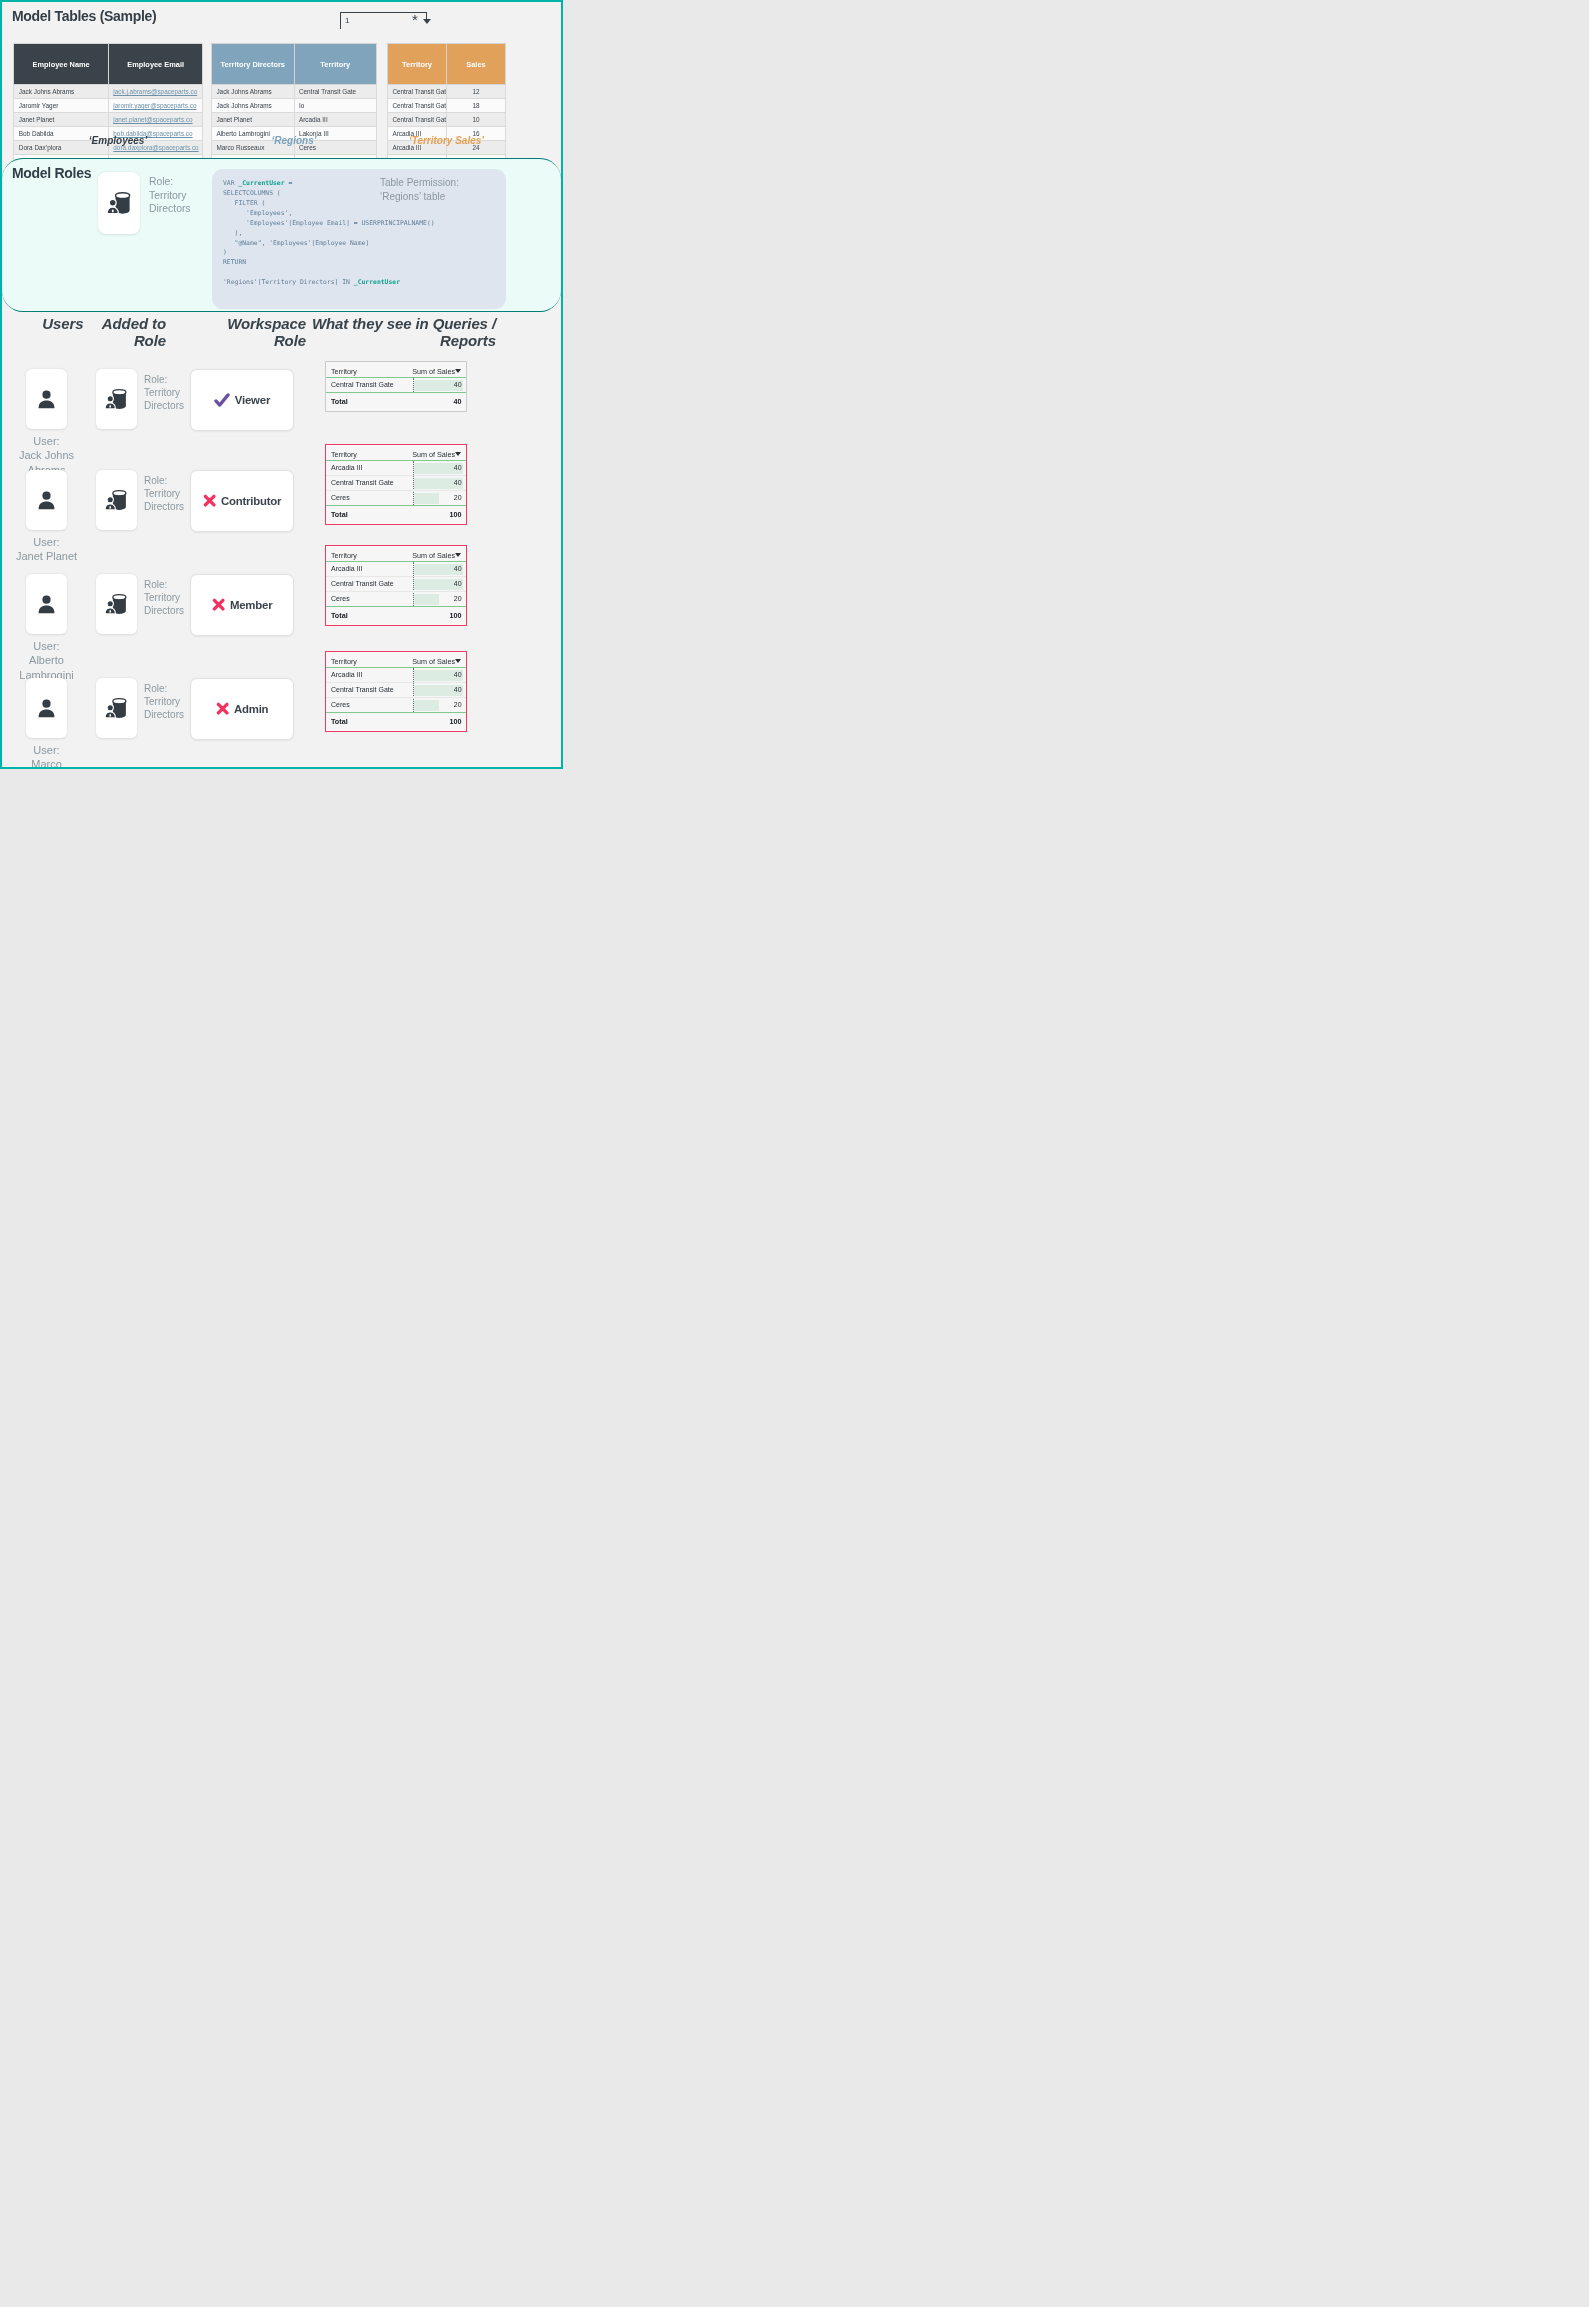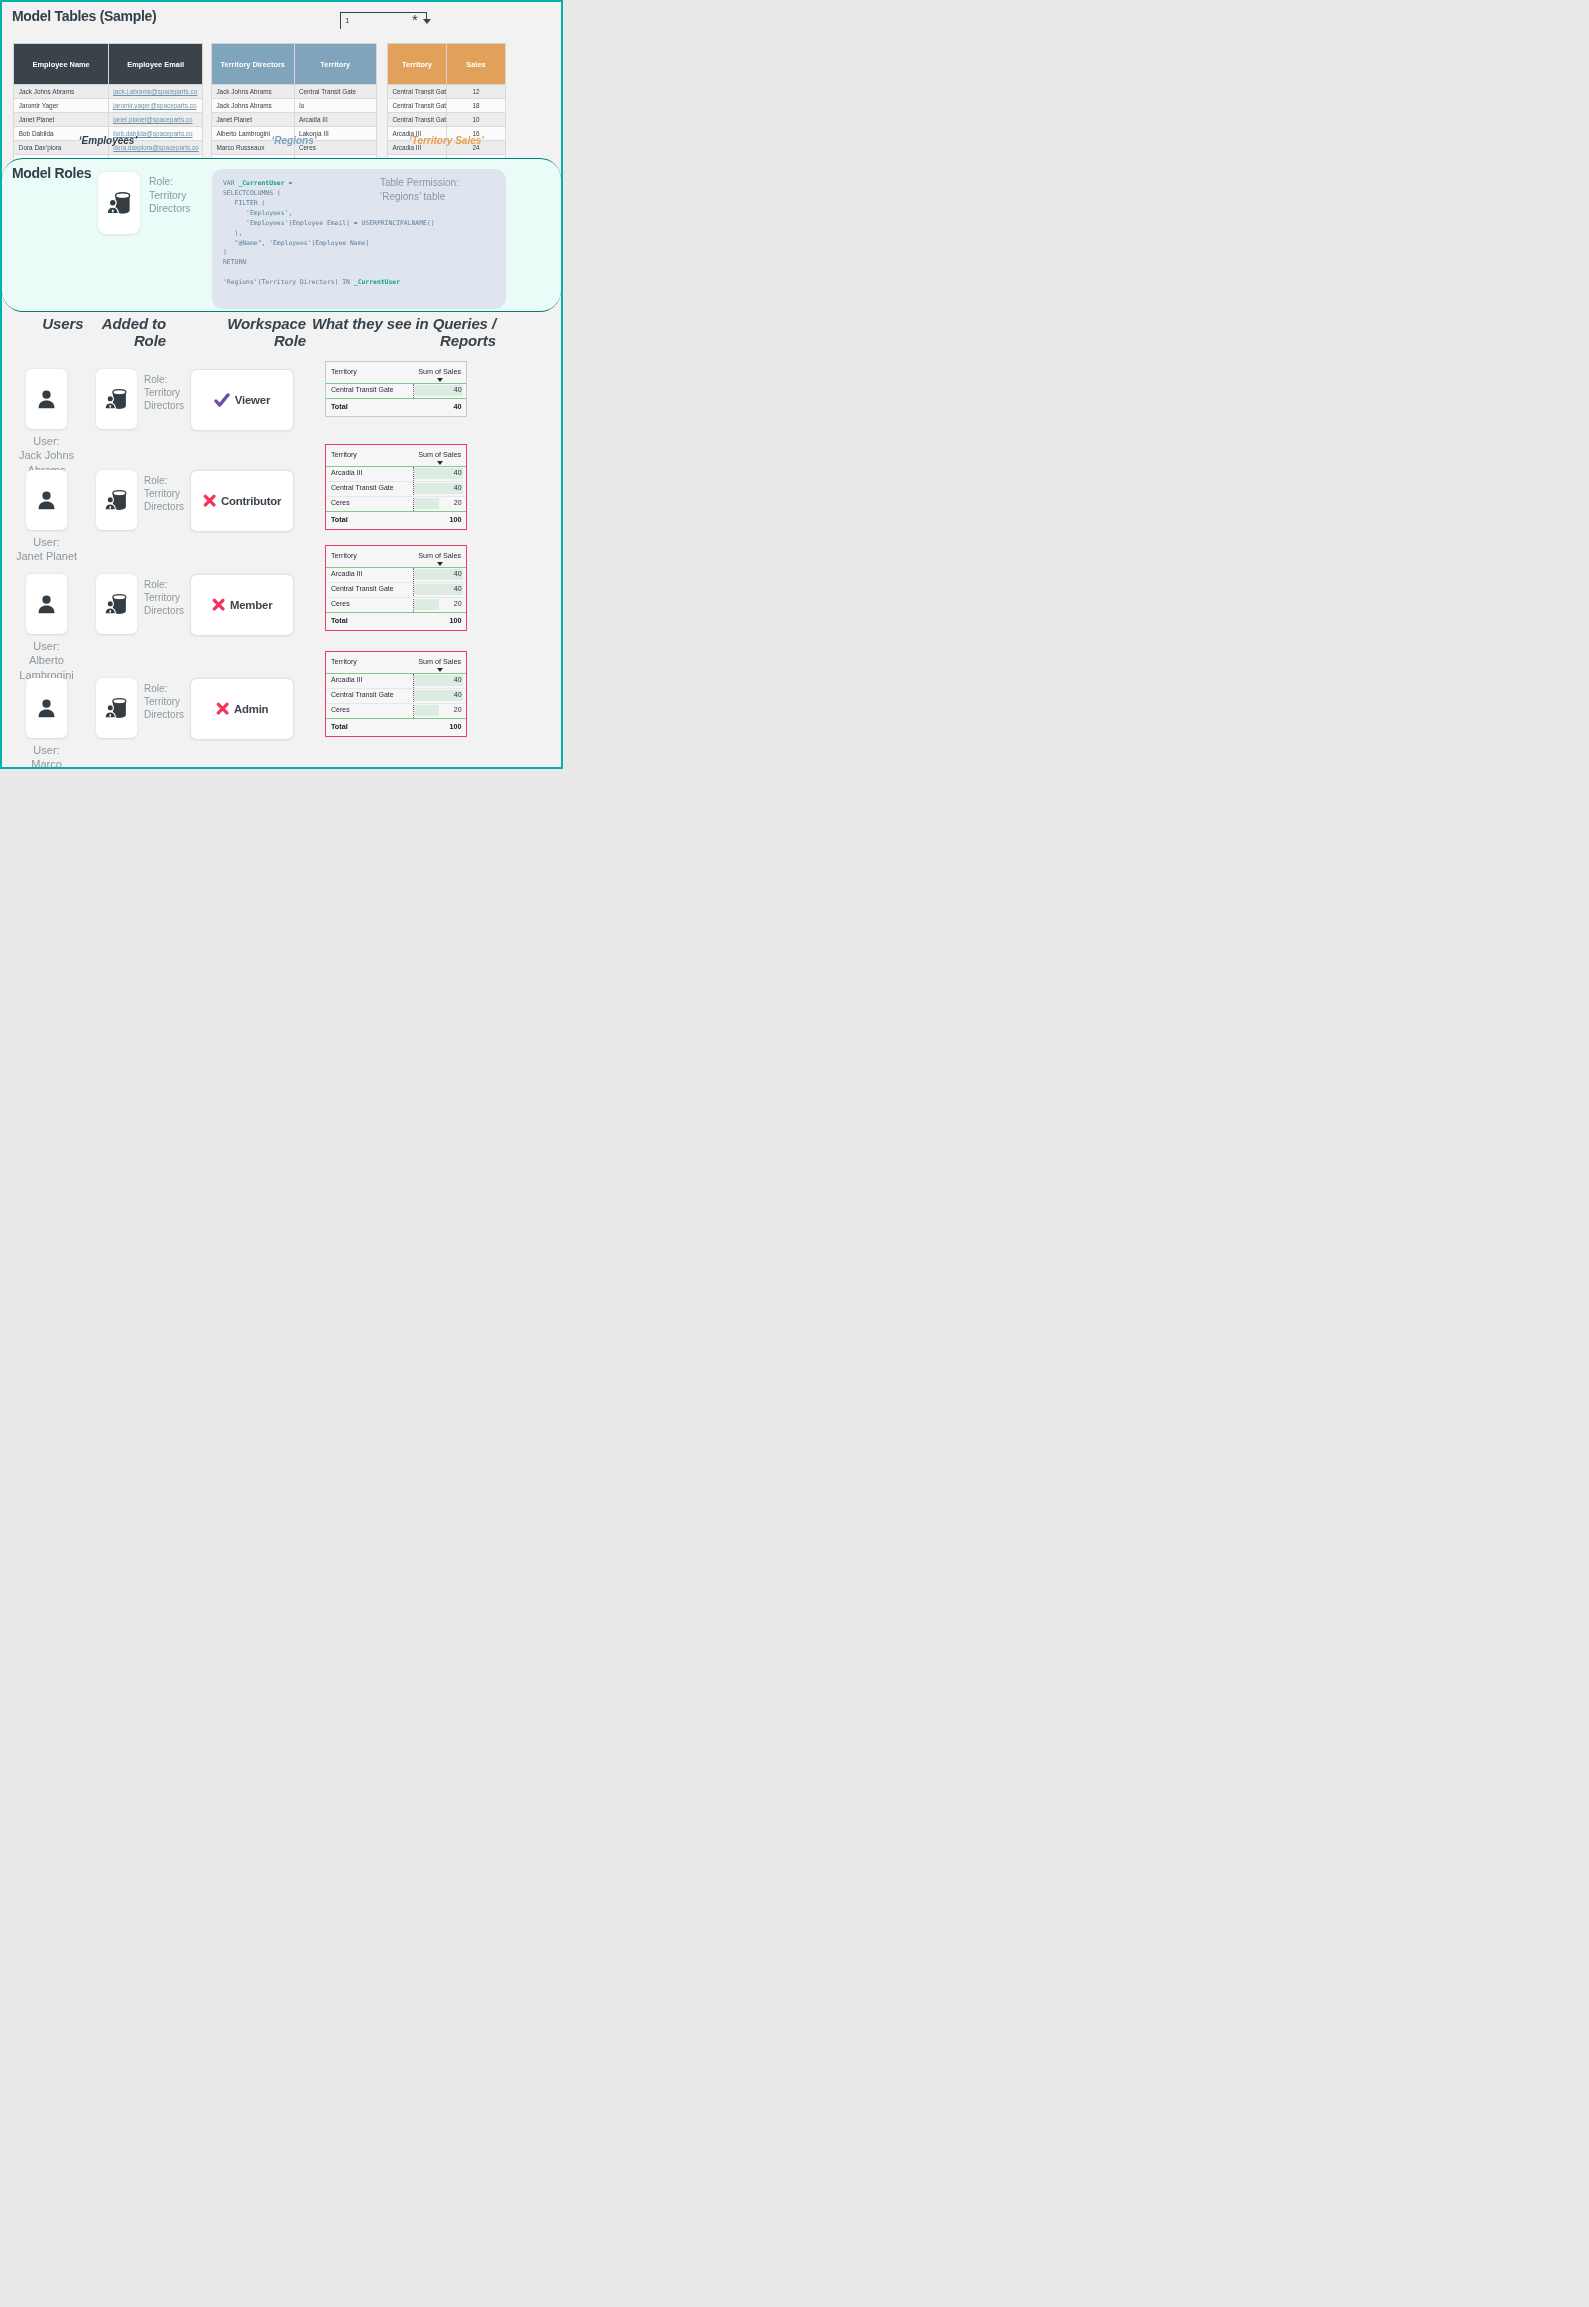--- a/index.html
+++ b/index.html
@@ -23,21 +23,21 @@
   .acc-dark th{background:#3b434a;}
   .acc-steel th{background:#7fa4bc;}
   .acc-orange th{background:#e1a15b;}
   .mt td{height:11px;font-size:6.4px;color:#3a424a;padding:1px 4.4px;border:0.7px solid #dadada;
     overflow:hidden;white-space:nowrap;}
   .mt tbody tr:nth-child(odd){background:#ececec;}
   .mt tbody tr:nth-child(even){background:#fbfbfb;}
   #t-sales td:nth-child(2){text-align:center;}
   .email-link{color:#6d93ac;text-decoration:underline;}
   .cap{position:absolute;top:133px;font-size:10px;font-style:italic;font-weight:600;text-align:center;}
-  #cap-employees{left:11px;width:190px;color:#333e47;}
+  #cap-employees{left:21px;width:190px;color:#333e47;}
   #cap-regions{left:209px;width:166px;color:#7ba2bc;}
   #cap-sales{left:385px;width:119px;color:#e59f4f;}
   
   .conn{position:absolute;background:#3a4249;}
   .conn-h{left:338px;top:10.4px;width:87px;height:1px;}
   .conn-l{left:338px;top:10.4px;width:1px;height:17px;}
   .conn-r{left:424px;top:10.4px;width:1px;height:7.4px;}
   .conn-arrow{position:absolute;left:421px;top:17.3px;width:0;height:0;
     border-left:4px solid transparent;border-right:4px solid transparent;border-top:5.4px solid #3a4249;}
   .rel-one{position:absolute;left:343px;top:14px;font-size:8px;color:#333e47;}
@@ -73,21 +73,21 @@
   .ws-card{position:absolute;left:188px;top:var(--it);width:102px;height:60px;background:#fff;
     border:0.7px solid #e2e2e2;border-radius:7px;box-shadow:0 0.5px 2px rgba(0,0,0,.06);
     display:flex;align-items:center;justify-content:center;gap:5px;}
   .ws-label{font-size:11.4px;font-weight:bold;color:#3b444c;letter-spacing:-0.2px;}
   
   .rep{position:absolute;left:323px;top:var(--rt);width:142px;background:#f6f6f6;
     border:1px solid #c9c9c9;box-sizing:border-box;padding:4px 0 5px 0;}
   .rep.hl{border:1.2px solid #ef3a63;}
   .rep-head{display:flex;justify-content:space-between;align-items:flex-start;
     padding:1px 5px 1px 5px;font-size:7.2px;color:#272d34;}
-  .soswrap{display:flex;flex-direction:column;align-items:center;}
+  .soswrap{display:flex;flex-direction:row;}
   .sort{width:0;height:0;margin-top:1.5px;border-left:3.5px solid transparent;
     border-right:3.5px solid transparent;border-top:4px solid #272d34;}
   .gline{height:1px;background:#7fc88e;}
   .rep-body{position:relative;}
   .rep-body::before{content:'';position:absolute;left:87px;top:0;bottom:0;
     border-left:1px dotted #666c73;}
   .rep-row{position:relative;height:14px;border-bottom:0.5px solid #e7e7e7;}
   .rep-row:last-child{border-bottom:none;}
   .rep-terr{position:absolute;left:5px;top:2.5px;font-size:7px;color:#272d34;}
   .rep-bar{position:absolute;left:88px;top:1.5px;height:11px;background:#dcece3;}

